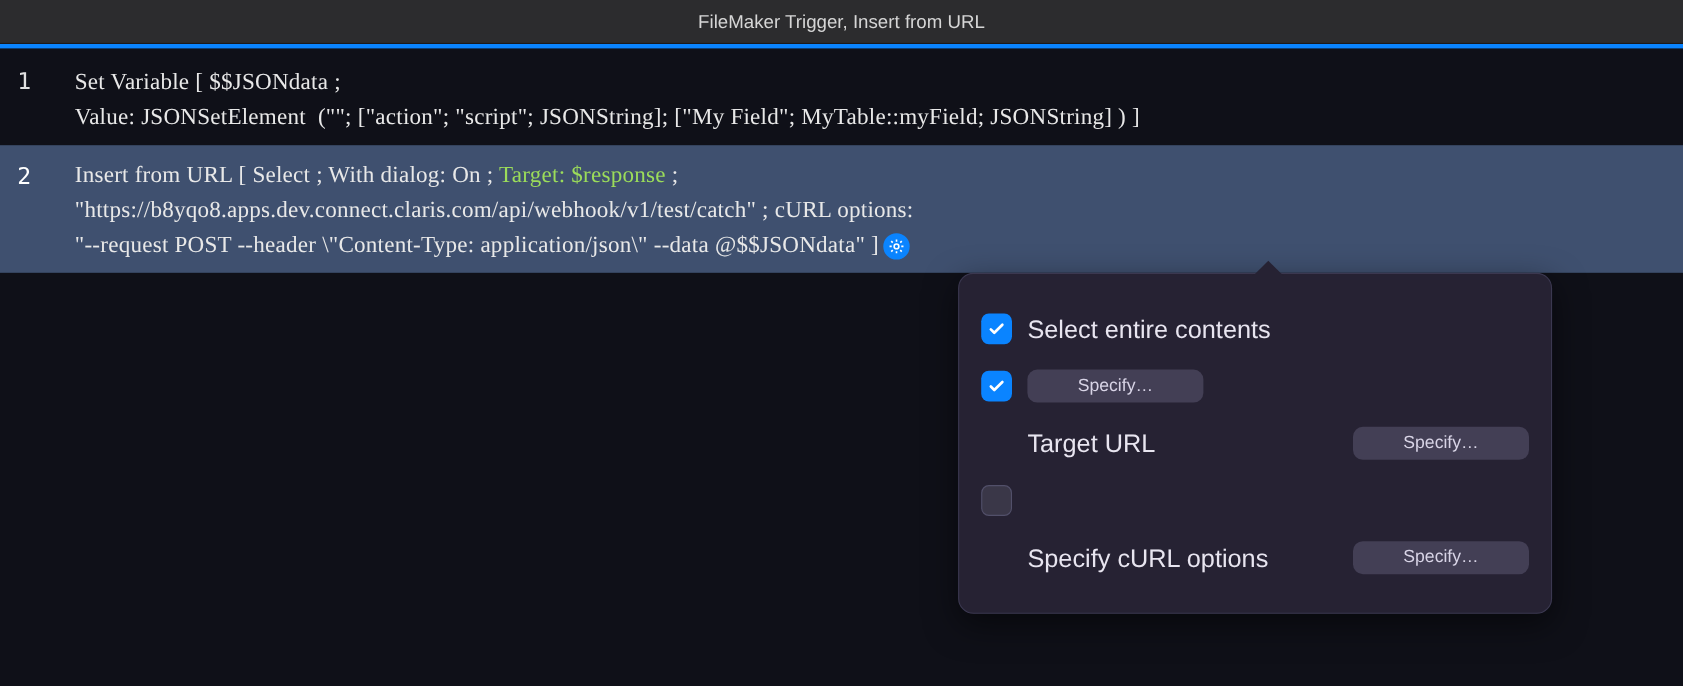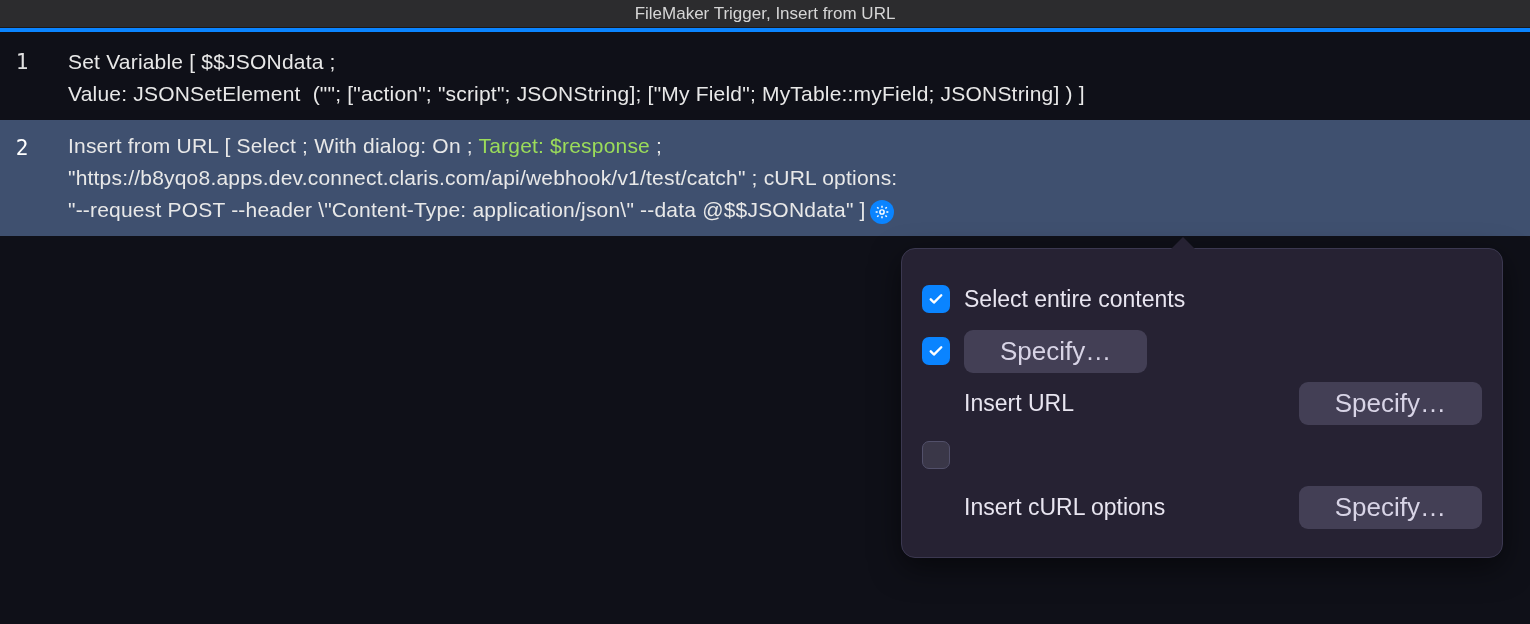--- a/index.html
+++ b/index.html
@@ -7,21 +7,21 @@
     width: 1530px;
     height: 624px;
     background: #0f1018;
     font-family: -apple-system, BlinkMacSystemFont, "Segoe UI", sans-serif;
     overflow: hidden;
     color: #e8e8e8;
   }
   .mono { font-family: "SF Mono", Menlo, Consolas, monospace; }
 
   .titlebar {
-    height: 28px;
+    height: 40px;
     background: #2c2c2e;
     display: flex;
     align-items: center;
     justify-content: center;
     font-size: 17px;
     color: #d6d6d6;
     border-bottom: 1px solid #1a1a1c;
   }
   .bluebar {
     height: 4px;
@@ -43,21 +43,21 @@
     text-align: center;
     color: #e0e0e0;
     padding-top: 4px;
     font-family: "SF Mono", Menlo, Consolas, monospace;
   }
   .code {
     flex: 1 1 auto;
     padding: 4px 8px 4px 24px;
     white-space: pre-wrap;
     word-break: break-all;
-    font-family: Liberation Sans, sans-serif;
+    font-family: Liberation Serif, serif;
     color: #e8e8e8;
     letter-spacing: 0.2px;
   }
   .line1 { padding-top: 10px; }
   .line2 {
     background: #3f506f;
     margin-top: 6px;
     padding-top: 6px;
     padding-bottom: 6px;
   }
@@ -73,22 +73,22 @@
     border-radius: 50%;
     vertical-align: -3px;
     margin-left: 4px;
     cursor: pointer;
   }
   .gear svg { width: 16px; height: 16px; }
 
   .popover {
     position: absolute;
     top: 248px;
-    left: 901px;
-    width: 602px;
+    left: 871px;
+    width: 540px;
     background: #262233;
     border: 1px solid #3b3850;
     border-radius: 14px;
     padding: 22px 20px 22px 20px;
     box-shadow: 0 10px 30px rgba(0,0,0,.5);
     font-size: 23px;
     color: #e8e5f0;
   }
   .popover::before {
     content: "";
@@ -116,24 +116,24 @@
     cursor: pointer;
   }
   .chk.checked { background: #0a84ff; }
   .chk.unchecked { background: #3a3748; border: 1px solid #52506a; }
   .chk svg { width: 18px; height: 18px; }
   .poplabel { flex: 1 1 auto; }
   .indent { margin-left: 42px; }
   .specbtn {
     background: #433f55;
     color: #d8d4e6;
-    font-size: 26px;
+    font-size: 16px;
     border: none;
     border-radius: 9px;
-    padding: 6px 36px;
+    padding: 6px 13px;
     cursor: pointer;
     min-width: 160px;
     text-align: center;
   }
 </style>
 </head>
 <body>
 
 <div class="titlebar">
   <span>FileMaker Trigger, Insert from URL</span>
@@ -174,26 +174,26 @@
   <div class="poprow">
     <div class="chk checked">
       <svg viewBox="0 0 24 24">
           <path d="M5 12.5l4.2 4.2L19 7" stroke="#fff" stroke-width="3.2" fill="none" stroke-linecap="round" stroke-linejoin="round"></path>
         </svg>
     </div>
     <button class="specbtn">Specify…</button>
   </div>
 
   <div class="poprow">
-    <div class="poplabel indent">Insert URL</div>
+    <div class="poplabel indent">Target URL</div>
     <button class="specbtn">Specify…</button>
   </div>
 
   <div class="poprow">
     <div class="chk unchecked"></div>
   </div>
 
   <div class="poprow">
-    <div class="poplabel indent">Insert cURL options</div>
+    <div class="poplabel indent">Specify cURL options</div>
     <button class="specbtn">Specify…</button>
   </div>
 
 </div>
 
 </body></html>

